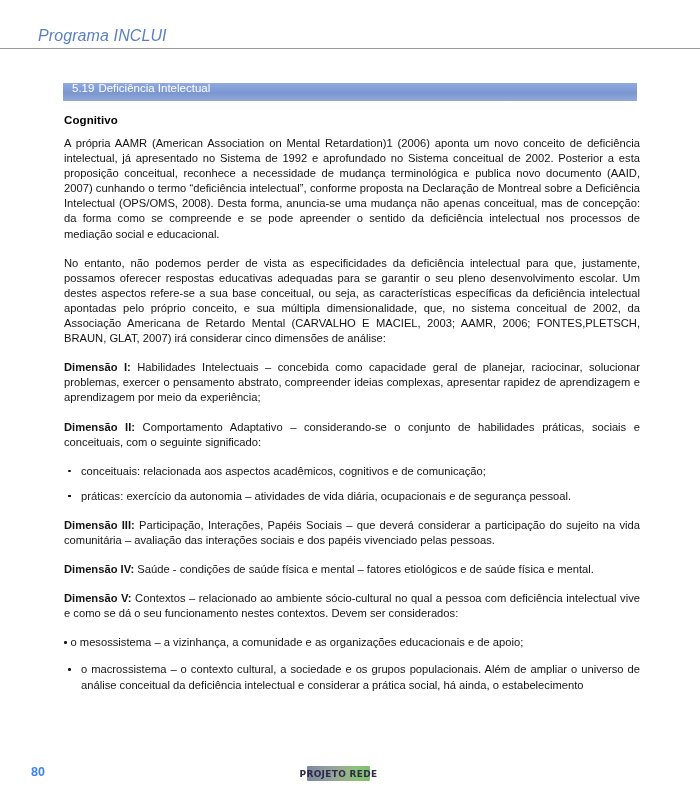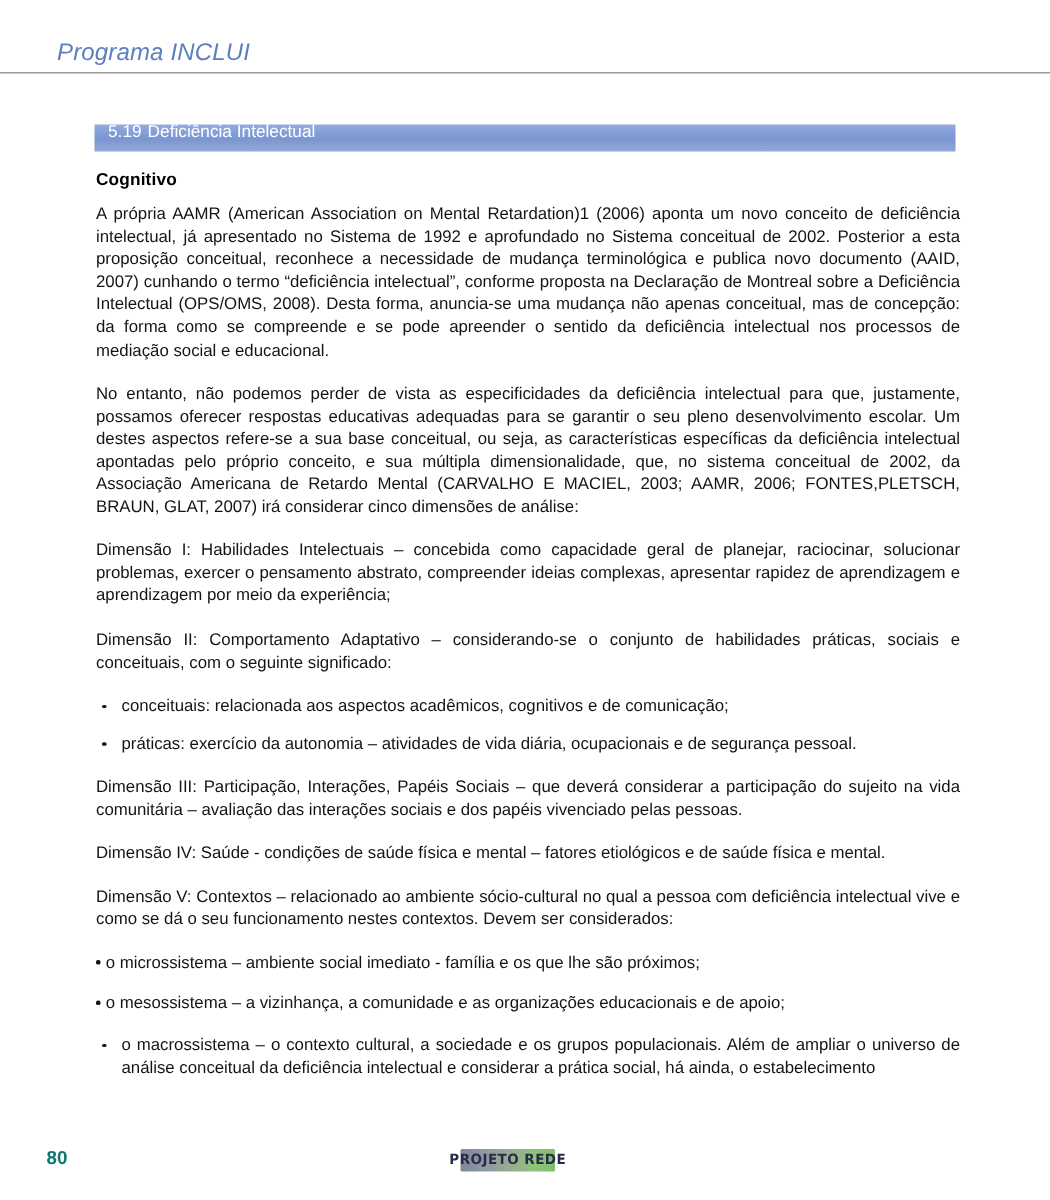--- a/index.html
+++ b/index.html
@@ -84,21 +84,21 @@
     font-size: 11.2px;
     line-height: 15.1px;
     text-align: justify;
     text-justify: inter-word;
     color: #141414;
     hyphens: manual;
   }
   p.para:last-child { margin-bottom: 0; }
 
   .lead {
-    font-weight: normal;
+    font-weight: bold;
   }
 
   ul.bullets {
     list-style: none;
     margin: 0 0 14px 0;
     padding: 0;
   }
   ul.bullets li {
     position: relative;
     margin: 0 0 10px 0;
@@ -139,21 +139,21 @@
     top: -1px;
   }
 
   
   .page-number {
     position: absolute;
     left: 31px;
     top: 765px;
     font-size: 12.5px;
     font-weight: bold;
-    color: #0f766e;
+    color: #3b82f6;
   }
   .logo {
     position: absolute;
     left: 307px;
     top: 766px;
     width: 63px;
     height: 15px;
     background: linear-gradient(to right, #7e879b 0%, #8d99a4 25%, #9aad8e 55%, #8dc27a 78%, #7fbf6d 100%);
     display: flex;
     align-items: center;
@@ -206,21 +206,20 @@
       <span>práticas: exercício da autonomia – atividades de vida diária, ocupacionais e de segurança pessoal.</span>
     </li>
   </ul>
 
   <p class="para"><span class="lead">Dimensão III:</span><span> Participação, Interações, Papéis Sociais – que deverá considerar a participação do sujeito na vida comunitária – avaliação das interações sociais e dos papéis vivenciado pelas pessoas.</span></p>
 
   <p class="para"><span class="lead">Dimensão IV:</span><span> Saúde - condições de saúde física e mental – fatores etiológicos e de saúde física e mental.</span></p>
 
   <p class="para"><span class="lead">Dimensão V:</span><span> Contextos – relacionado ao ambiente sócio-cultural no qual a pessoa com deficiência intelectual vive e como se dá o seu funcionamento nestes contextos. Devem ser considerados:</span></p>
 
-  <p class="inline-bullet"><span class="minidot"></span><span>o microssistema – ambiente social imediato - família e os que lhe são próximos;</span></p>
 
   <p class="inline-bullet"><span class="minidot"></span><span>o mesossistema – a vizinhança, a comunidade e as organizações educacionais e de apoio;</span></p>
 
   <ul class="bullets">
     <li>
       <span class="dot"></span>
       <span>o macrossistema – o contexto cultural, a sociedade e os grupos populacionais. Além de ampliar o universo de análise conceitual da deficiência intelectual e considerar a prática social, há ainda, o estabelecimento</span>
     </li>
   </ul>
 

